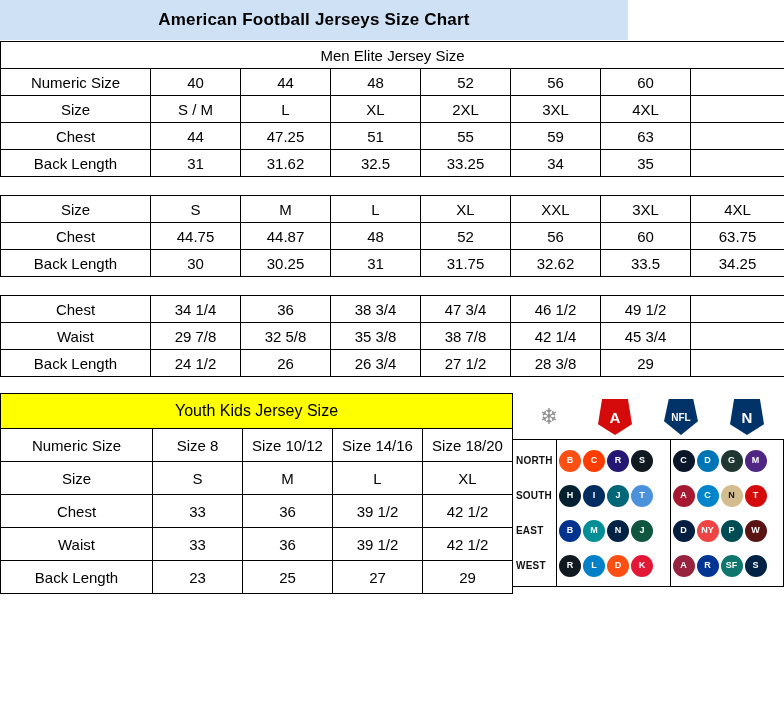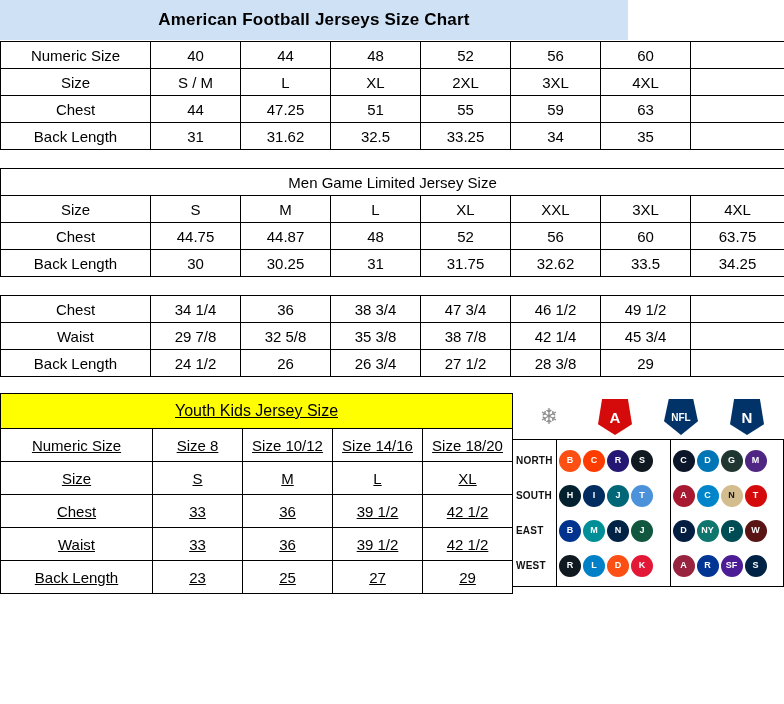--- a/index.html
+++ b/index.html
@@ -77,21 +77,20 @@
     width: 784px;
     align-items: flex-start;
   }
   .youth-side {
     width: 512px;
   }
   table.youth {
     border-collapse: collapse;
     width: 512px;
     table-layout: fixed;
-    text-decoration: underline;
   }
   table.youth td {
     border: 1px solid #000000;
     height: 30px;
     text-align: center;
     font-size: 15px;
     vertical-align: middle;
     background: #ffffff;
     white-space: nowrap;
   }
@@ -223,20 +222,23 @@
       <col style="width:150px">
       <col style="width:90px">
         <col style="width:90px">
         <col style="width:90px">
       <col style="width:90px">
         <col style="width:90px">
         <col style="width:90px">
       <col style="width:94px">
     </colgroup>
     <tbody>
+        <tr>
+      <td class="section-head" colspan="8">Men Elite Jersey Size</td>
+    </tr>
     <tr>
       <td class="rowlabel">Numeric Size</td>
       <td>40</td>
       <td>44</td>
       <td>48</td>
       <td>52</td>
       <td>56</td>
       <td>60</td>
       <td class="blank"></td>
     </tr>
@@ -280,23 +282,20 @@
       <col style="width:150px">
       <col style="width:90px">
         <col style="width:90px">
         <col style="width:90px">
       <col style="width:90px">
         <col style="width:90px">
         <col style="width:90px">
       <col style="width:94px">
     </colgroup>
     <tbody>
-        <tr>
-      <td class="section-head" colspan="8">Men Game Limited Jersey Size</td>
-    </tr>
     <tr>
       <td class="rowlabel">Size</td>
       <td>S</td>
       <td>M</td>
       <td>L</td>
       <td>XL</td>
       <td>XXL</td>
       <td>3XL</td>
       <td>4XL</td>
     </tr>
@@ -483,27 +482,27 @@
             <span class="team-logo" style="background:#4f2683">M</span>
           </div>
           <div class="team-row">
             <span class="team-logo" style="background:#a71930">A</span>
             <span class="team-logo" style="background:#0085ca">C</span>
             <span class="team-logo" style="background:#d3bc8d;color:#101820">N</span>
             <span class="team-logo" style="background:#d50a0a">T</span>
           </div>
           <div class="team-row">
             <span class="team-logo" style="background:#041e42">D</span>
-            <span class="team-logo" style="background:#0f766e">NY</span>
+            <span class="team-logo" style="background:#ef4444">NY</span>
             <span class="team-logo" style="background:#004c54">P</span>
             <span class="team-logo" style="background:#5a1414">W</span>
           </div>
           <div class="team-row">
             <span class="team-logo" style="background:#97233f">A</span>
             <span class="team-logo" style="background:#003594">R</span>
-            <span class="team-logo" style="background:#4c1d95">SF</span>
+            <span class="team-logo" style="background:#0f766e">SF</span>
             <span class="team-logo" style="background:#002244">S</span>
           </div>
         </div>
       </div>
     </div>
   </div>
 </div>
 
 </body></html>

